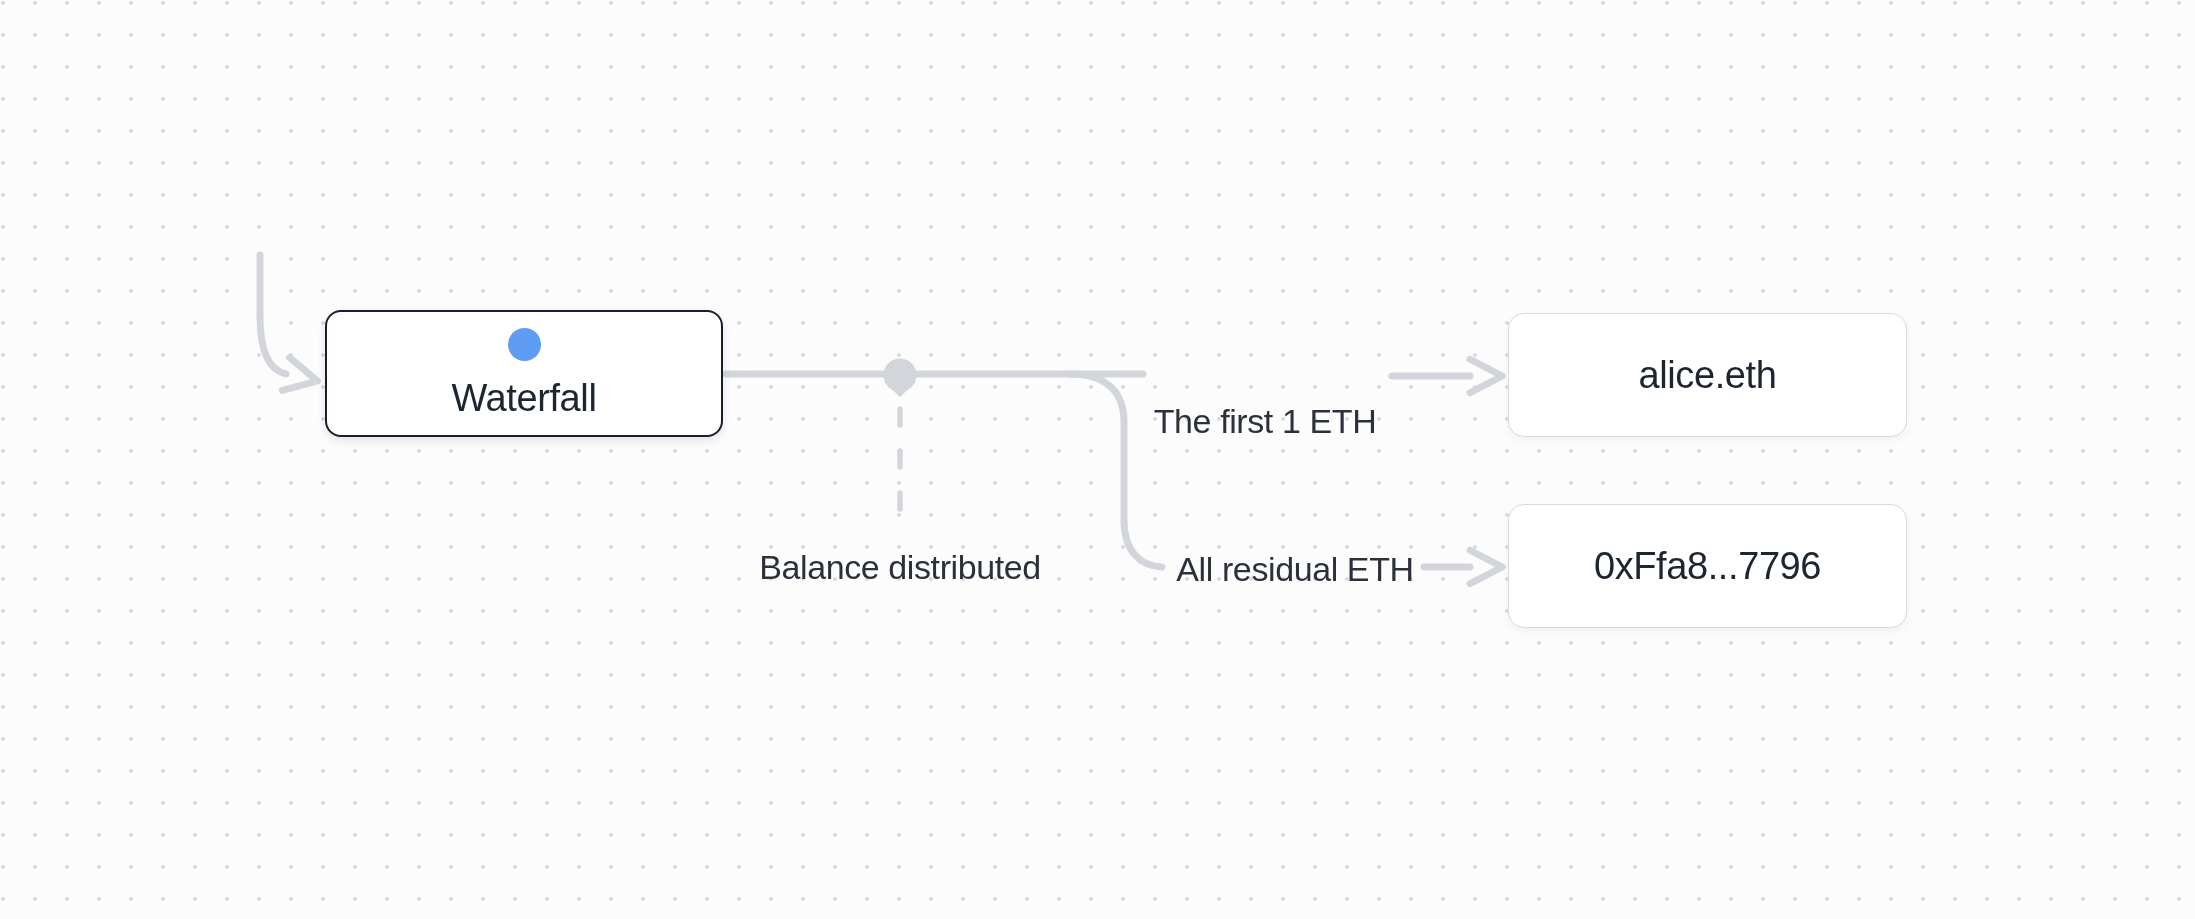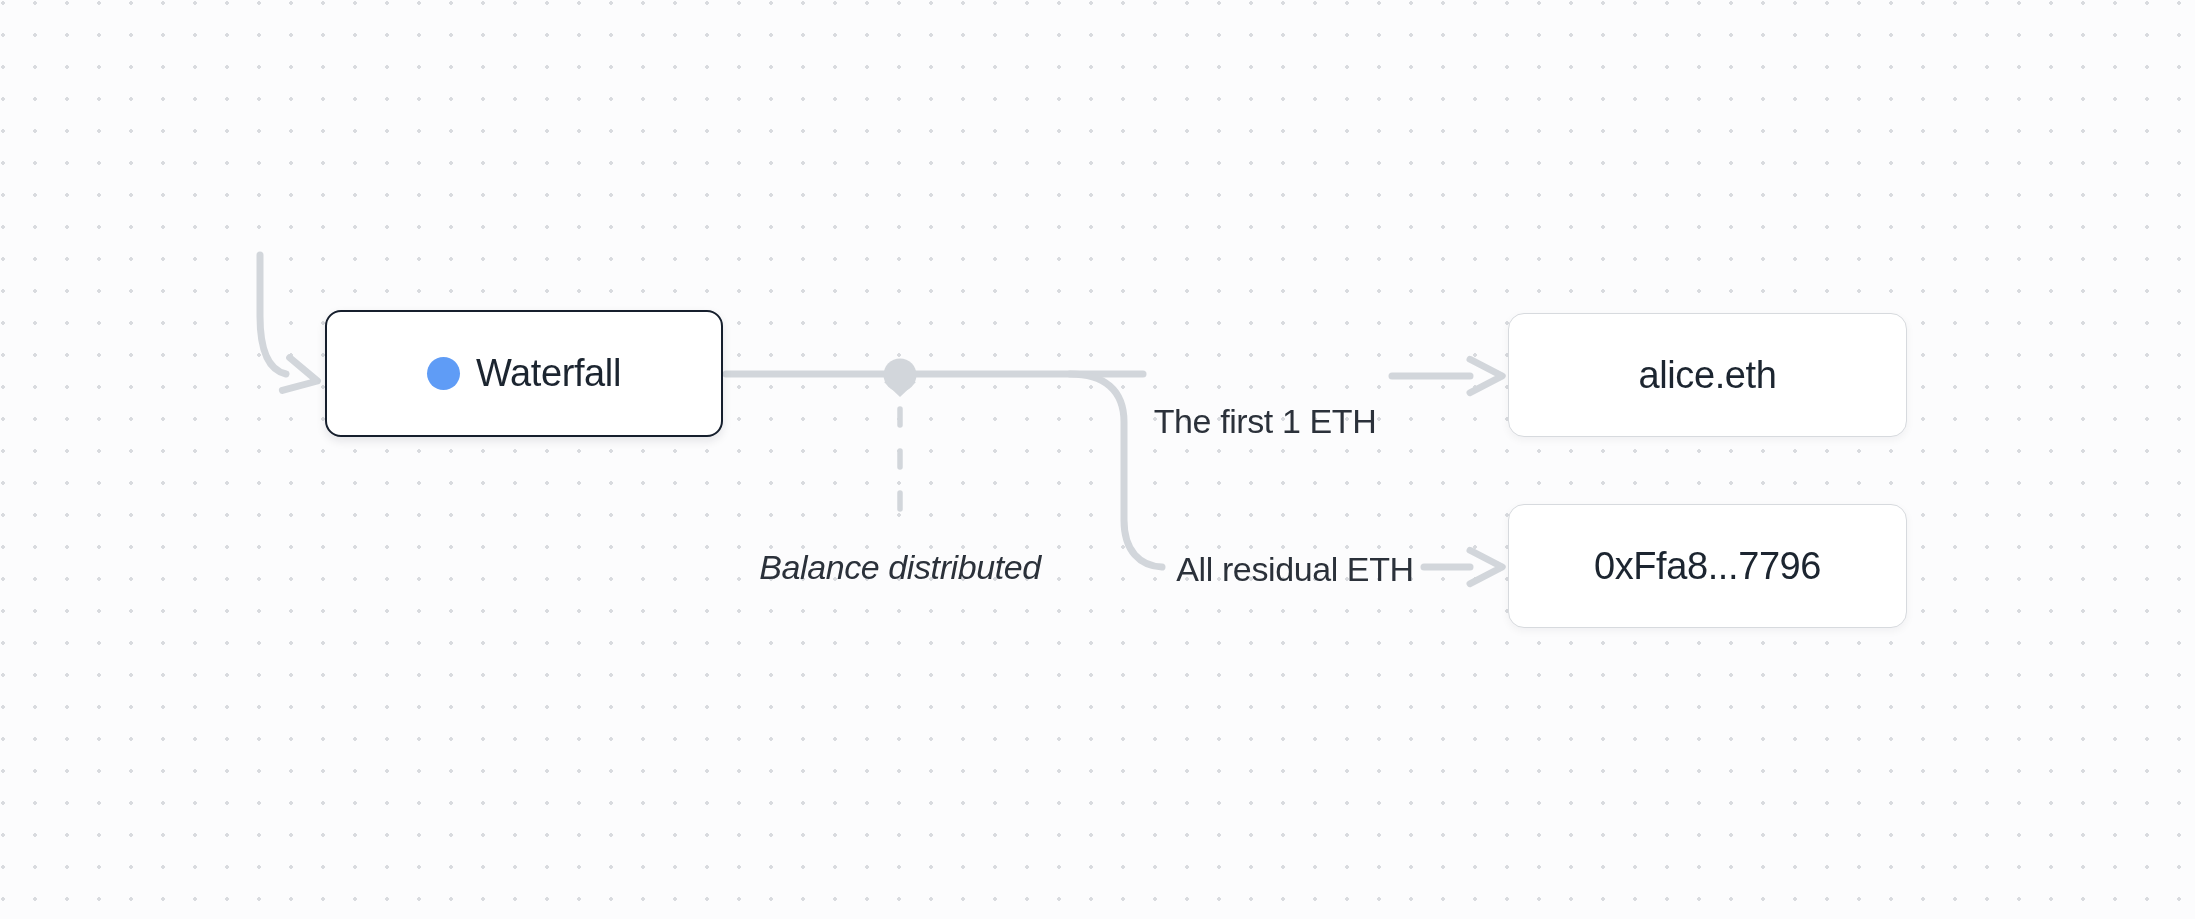--- a/index.html
+++ b/index.html
@@ -39,20 +39,21 @@
     justify-content: center;
   }
   .node-waterfall {
     left: 325px;
     top: 310px;
     width: 398px;
     height: 127px;
     border: 2.5px solid #161f2d;
     gap: 16px;
     box-shadow: 0 4px 10px rgba(16, 24, 40, 0.10);
+    flex-direction: column;
   }
   .node-recipient {
     left: 1508px;
     width: 399px;
     height: 124px;
     border: 1.5px solid #d7dade;
     box-shadow: 0 3px 8px rgba(16, 24, 40, 0.05);
   }
   .node-recipient-1 { top: 313px; }
   .node-recipient-2 { top: 504px; text-align: center; }
@@ -72,21 +73,21 @@
   .edge-label {
     position: absolute;
     transform: translate(-50%, -50%);
     font-size: 34px;
     color: #2b313a;
     letter-spacing: -0.4px;
     white-space: nowrap;
   }
   .edge-label-tranche1 { left: 1265px; top: 377px; margin-top: 44px; }
   .edge-label-residual { left: 1295px; top: 569px; }
-  .edge-label-balance  { left: 900px;  top: 567px; font-style: italic; }
+  .edge-label-balance  { left: 900px;  top: 567px; }
 </style>
 </head>
 <body>
 
 <div class="canvas">
 
   <svg class="edges-svg" viewBox="0 0 2195 919" xmlns="http://www.w3.org/2000/svg">
     <defs>
       <marker id="arrowhead" viewBox="0 0 12 12" refX="2" refY="6" markerWidth="7" markerHeight="7" orient="auto" markerUnits="strokeWidth">
         <path d="M2 1.9 L9.9 6 L2 10.1" fill="none" stroke="#d2d6db" stroke-width="1.7" stroke-linecap="round" stroke-linejoin="round"></path>

